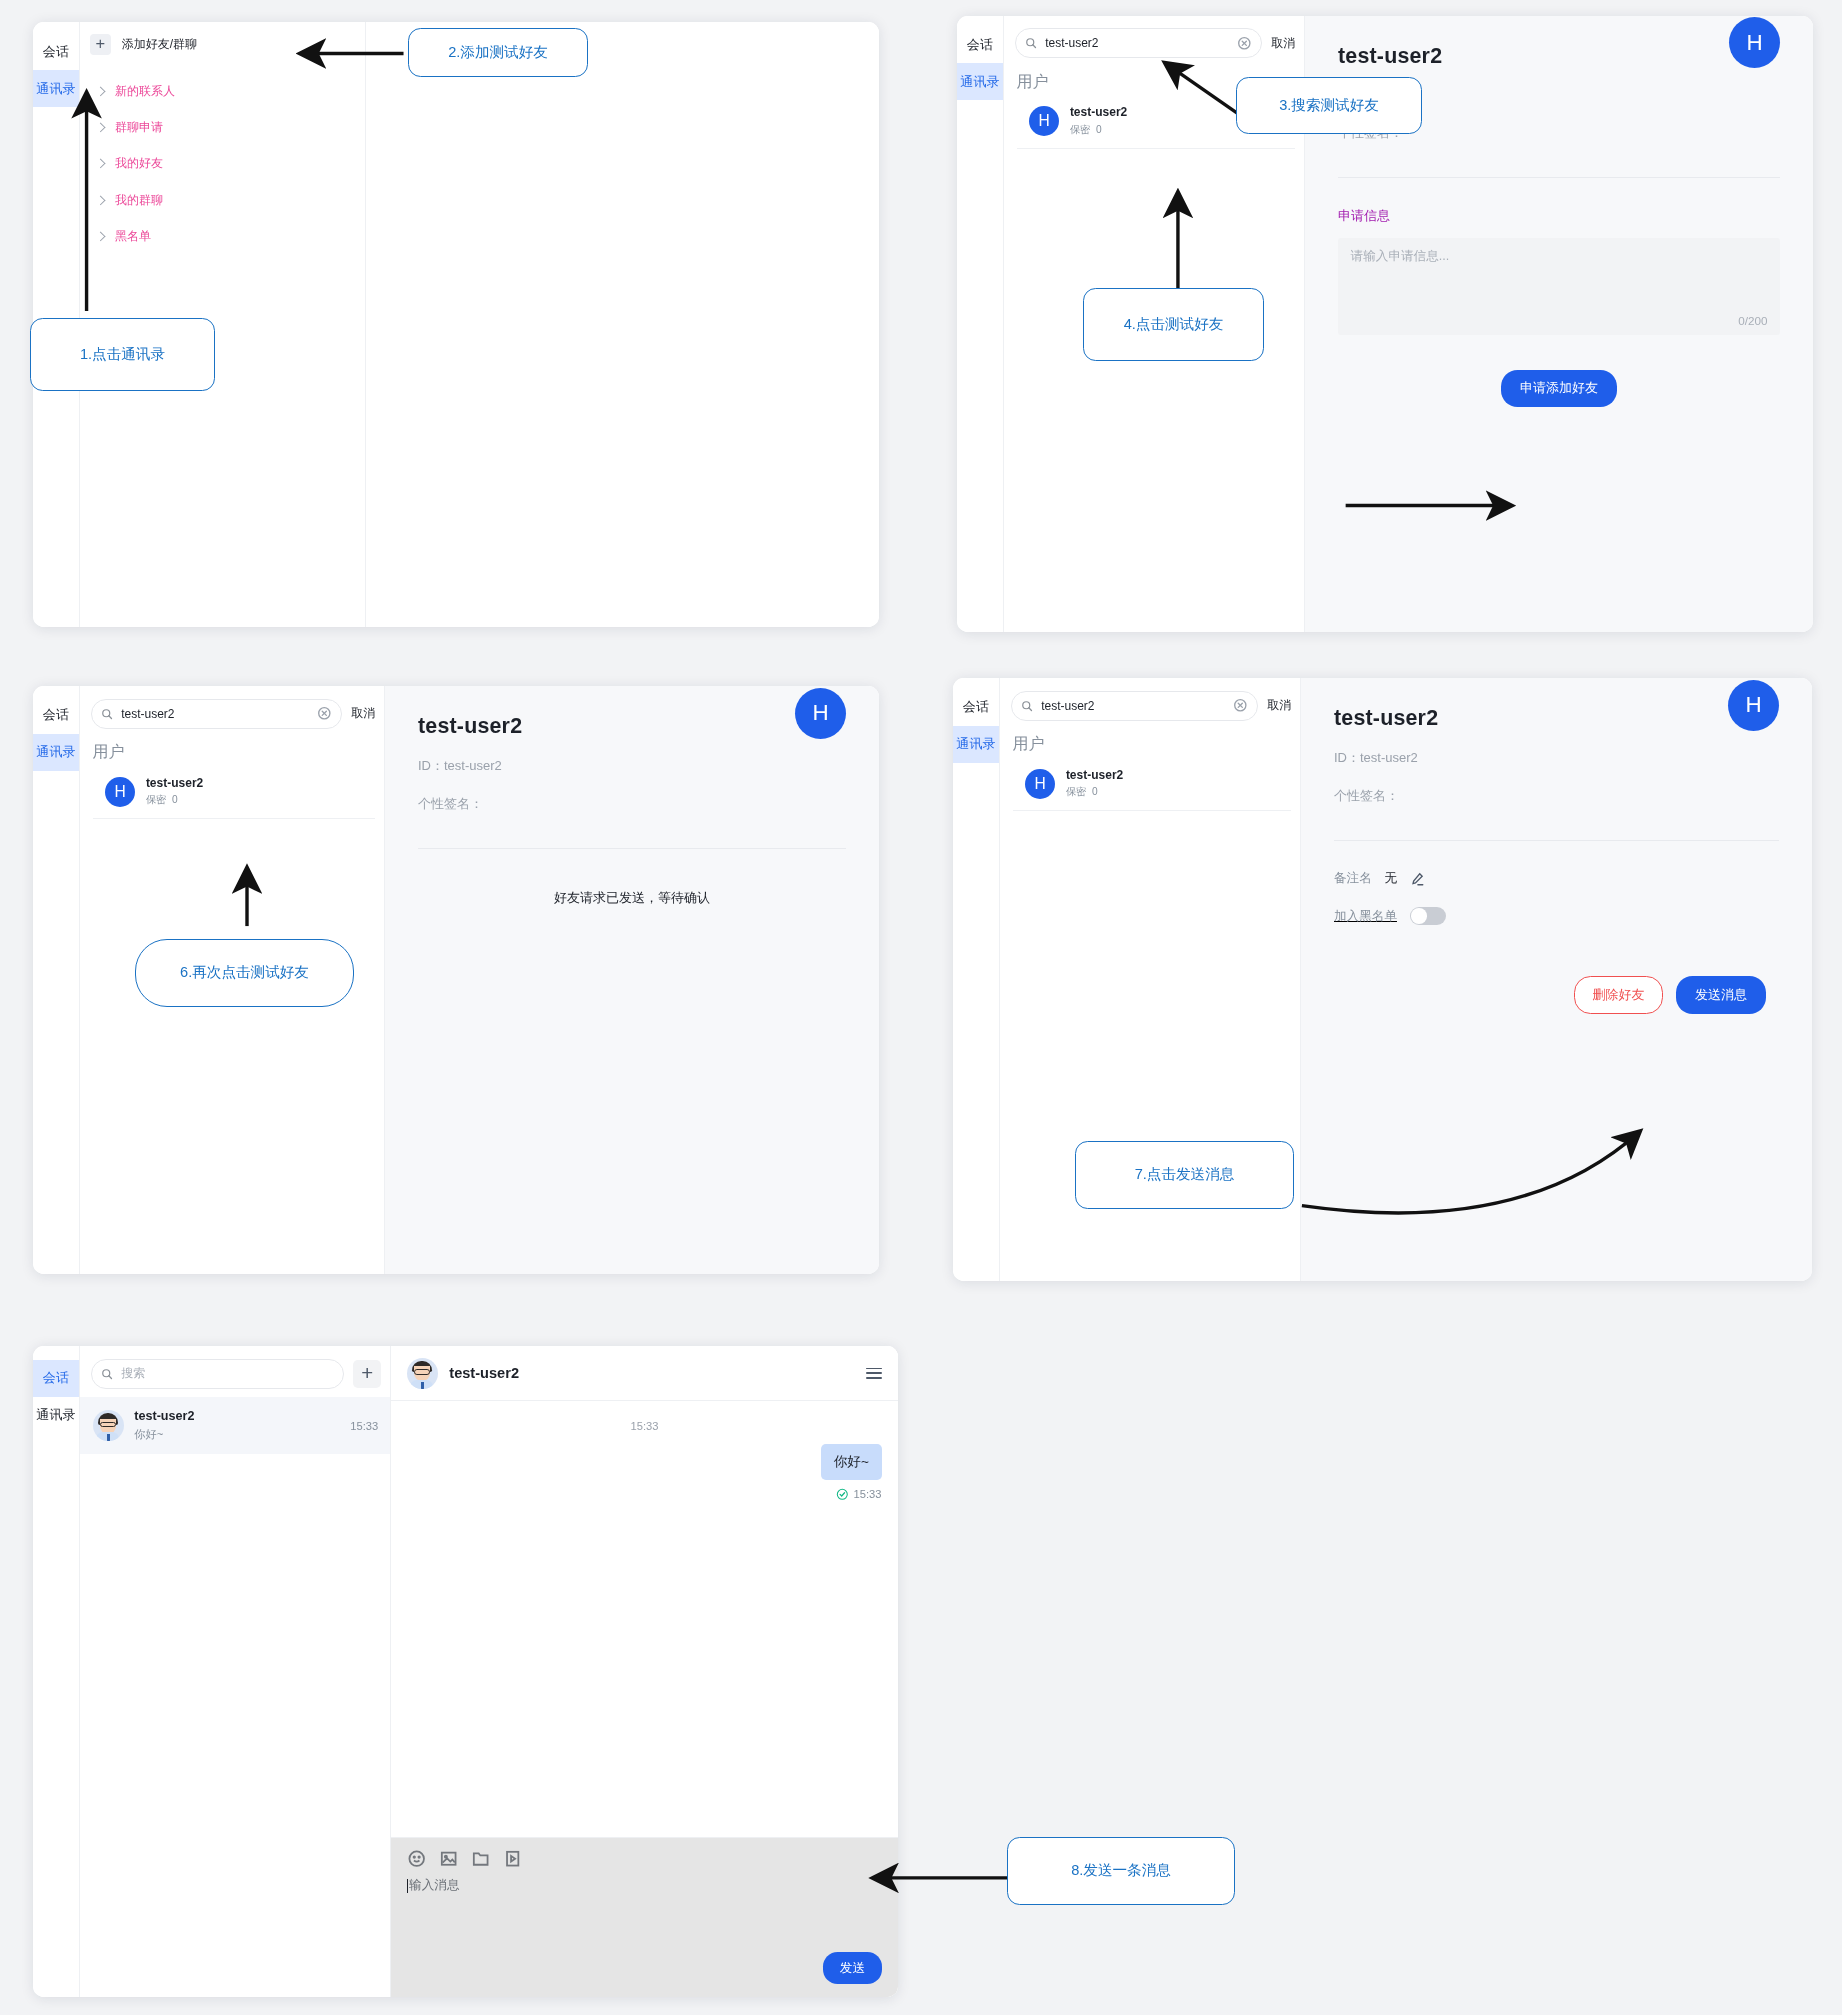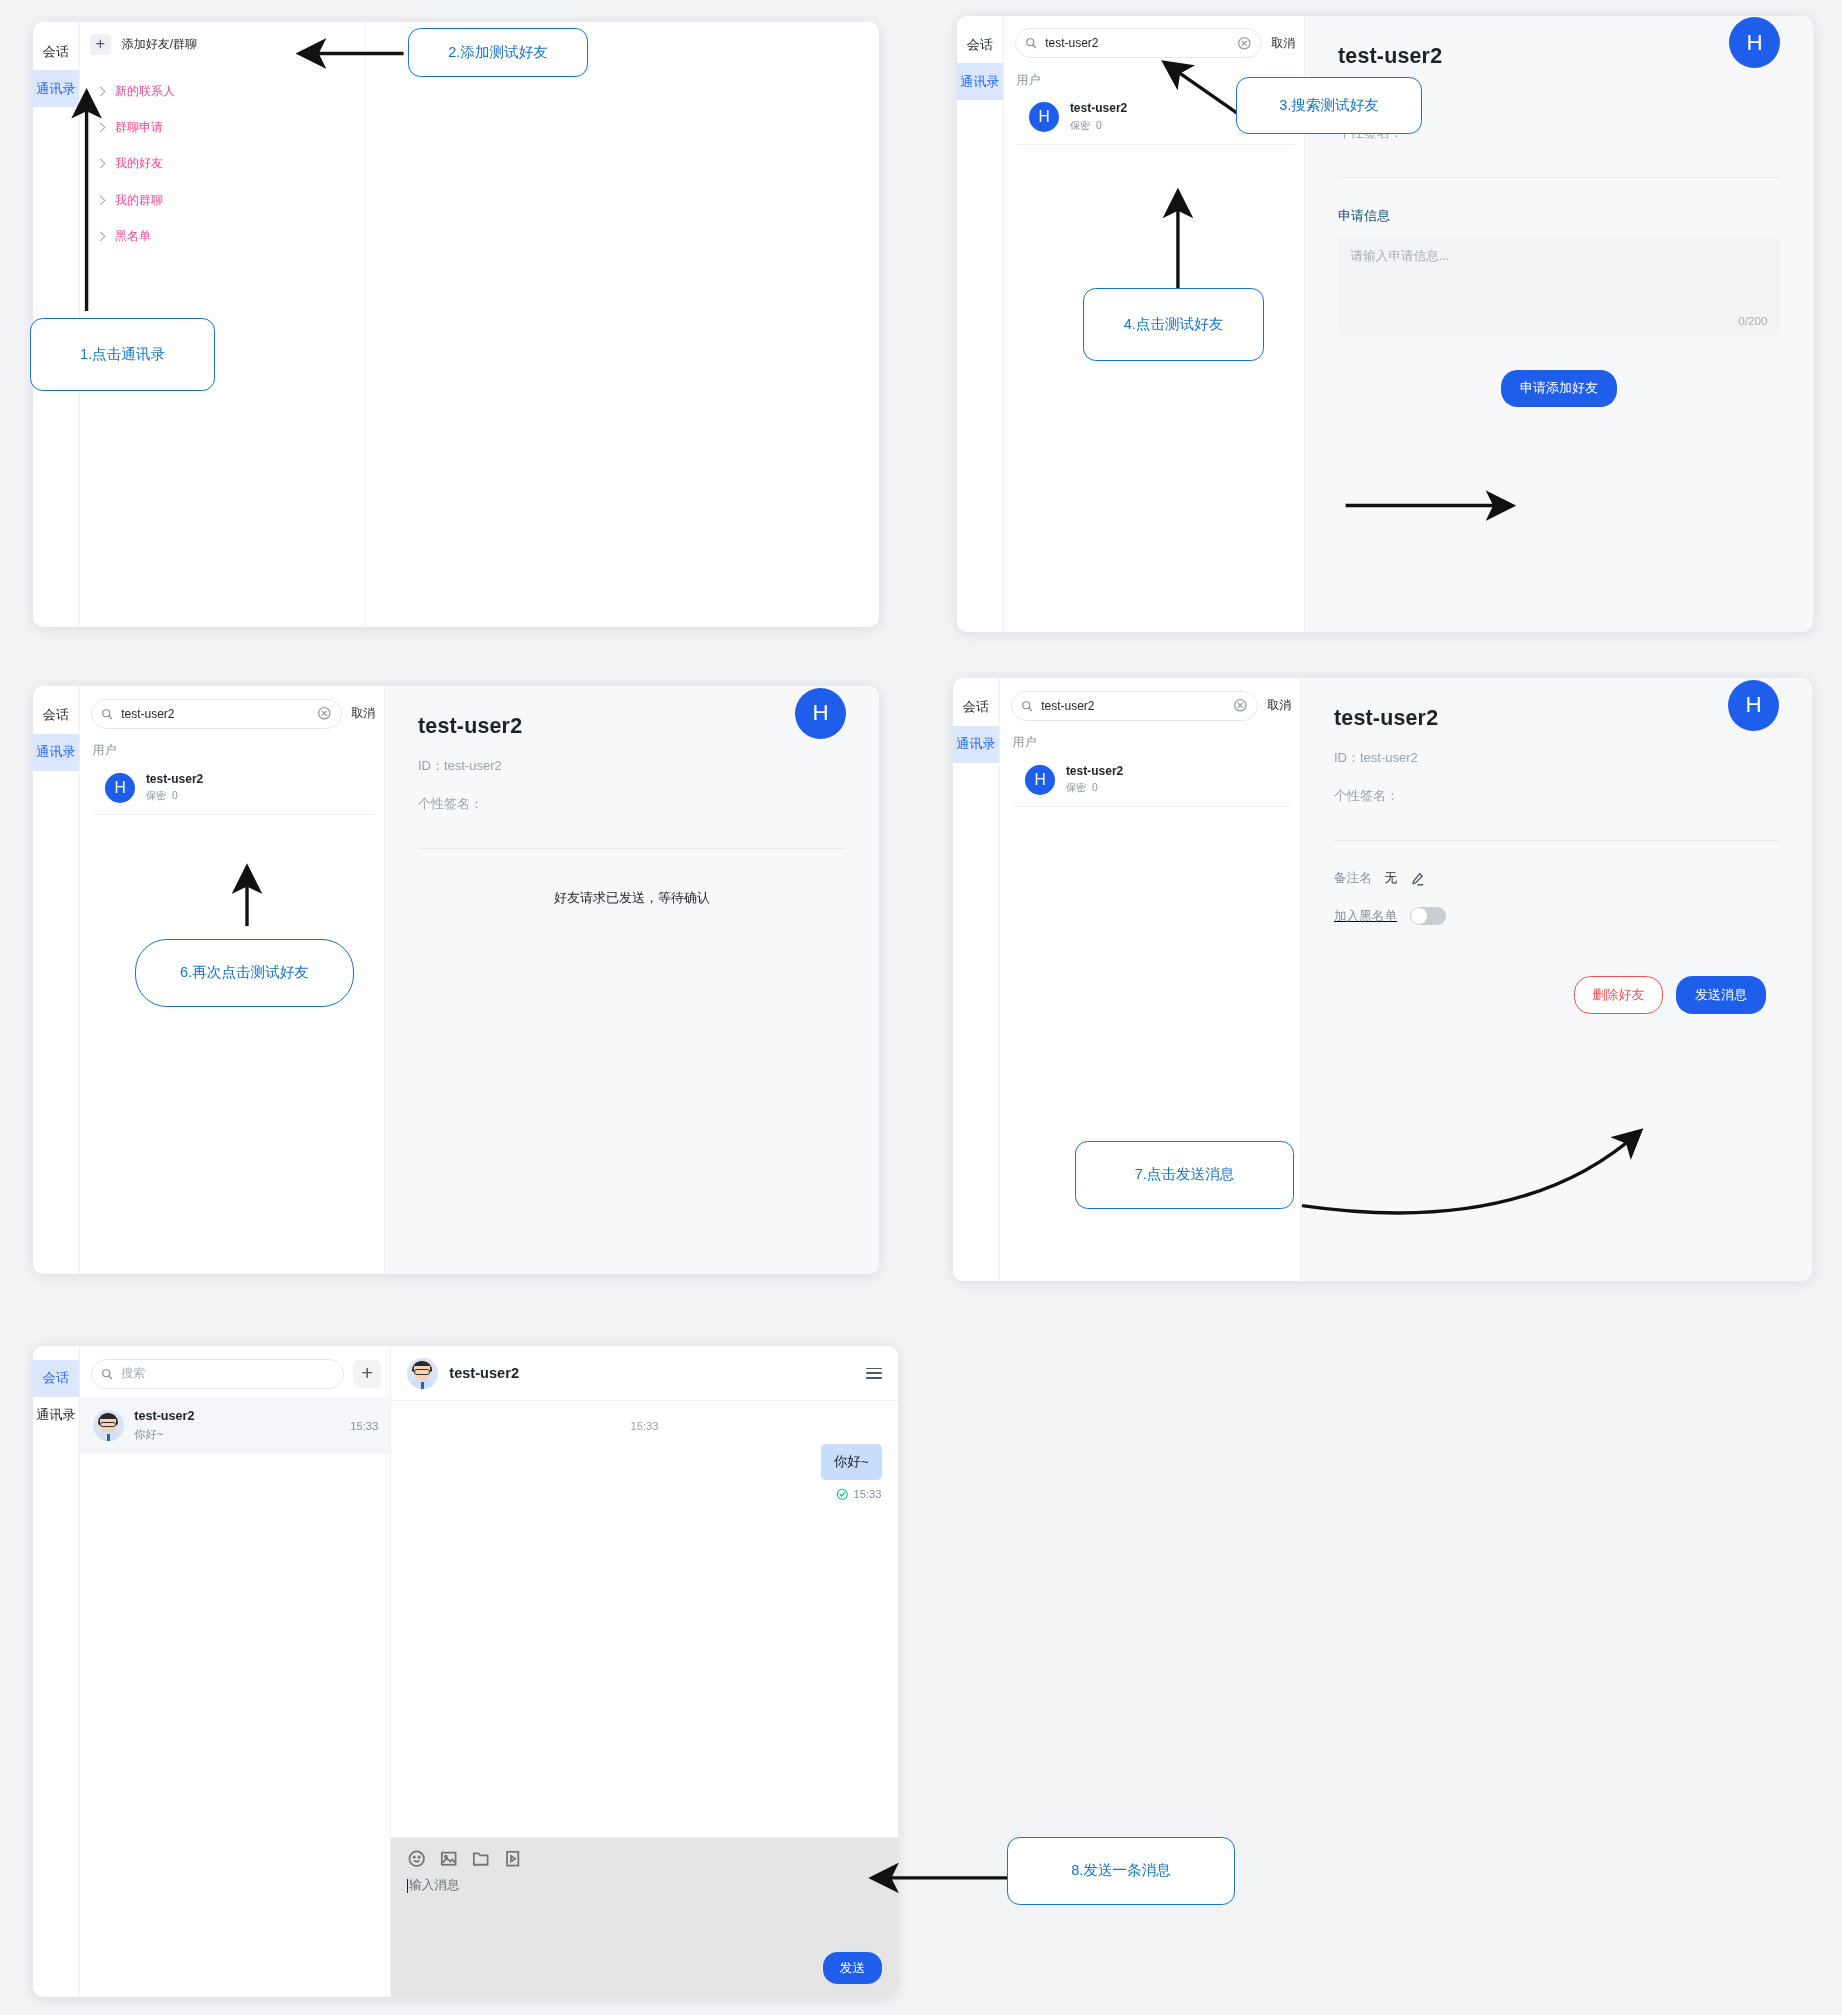--- a/index.html
+++ b/index.html
@@ -82,21 +82,21 @@
   .clr { width: 14.6px; height: 14.6px; flex: 0 0 auto; }
   .clr circle { fill: none; stroke: #9aa1ab; stroke-width: 2.2; }
   .clr line { stroke: #9aa1ab; stroke-width: 2.2; stroke-linecap: round; }
   .cancel { font-size: 12px; color: #1d2129; white-space: nowrap; }
   .plusbtn {
     width: 28px; height: 28px; border-radius: 4.9px; background: #f2f3f5;
     color: #4e5969; font-size: 20.4px; font-weight: 300; line-height: 26px;
     text-align: center; flex: 0 0 auto;
   }
 
-  .grouphead { padding: 4.9px 0 1.9px 12.6px; font-size: 12px; color: #86909c; }
+  .grouphead { padding: 4.9px 0 1.9px 12.6px; font-size: 16px; color: #86909c; }
 
   .userrow {
     display: flex; align-items: center; gap: 10.7px;
     padding: 10.7px 11.7px 10.7px 12.6px;
     border-bottom: 0.5px solid #eef0f3; margin: 0 8.8px 0 12.6px;
   }
   .av-h {
     width: 30px; height: 30px; border-radius: 50%;
     background: #1f5eea; color: #fff; font-size: 15.6px;
     display: flex; align-items: center; justify-content: center;
@@ -109,21 +109,21 @@
   .detail { padding: 28px 33px 0 33px; position: relative; }
   .detail h2 { font-size: 21.4px; font-weight: bold; color: #1d2129; letter-spacing: 0.2px; }
   .detail .idline { font-size: 13px; color: #9aa1ab; margin-top: 17.5px; }
   .detail .signline { font-size: 13px; color: #9aa1ab; margin-top: 20.4px; }
   .detail .hr { height: 0.5px; background: #e8eaee; margin-top: 35px; }
   .av-big {
     position: absolute; width: 51px; height: 51px; border-radius: 50%;
     background: #1f5eea; color: #fff; font-size: 22.4px;
     display: flex; align-items: center; justify-content: center;
   }
-  .applylab { font-size: 13px; color: #0c4a6e; margin-top: 29px; }
+  .applylab { font-size: 13px; color: #a21caf; margin-top: 29px; }
   .applybox {
     margin-top: 12.6px; background: #f2f3f5; border-radius: 2.9px;
     height: 97px; padding: 10.7px 12.6px; position: relative;
   }
   .applybox .ph { font-size: 12.6px; color: #a9afb8; }
   .applybox .count {
     position: absolute; right: 12.6px; bottom: 7.8px;
     font-size: 11.7px; color: #a9afb8;
   }
   .btn-primary {

